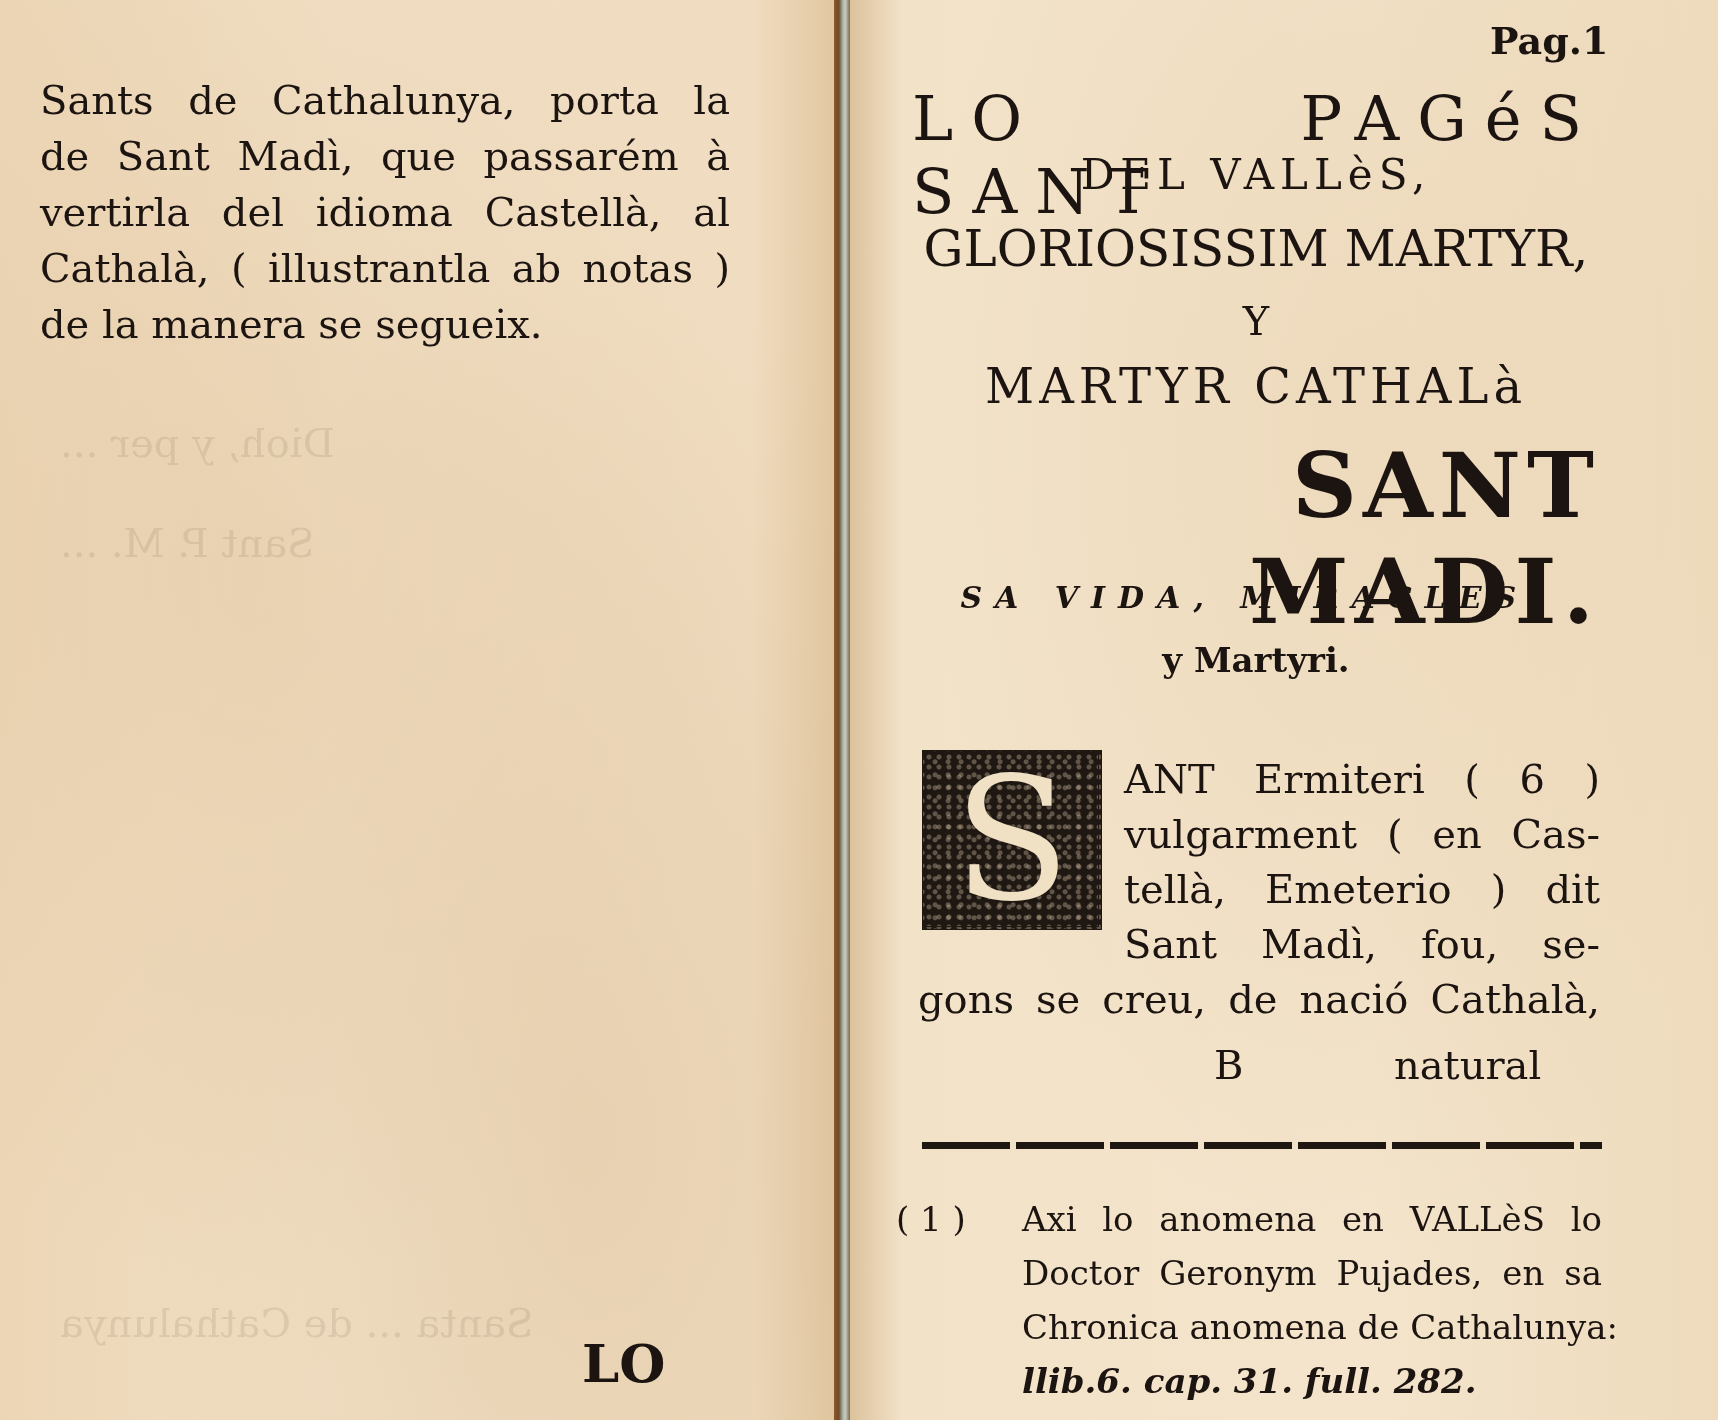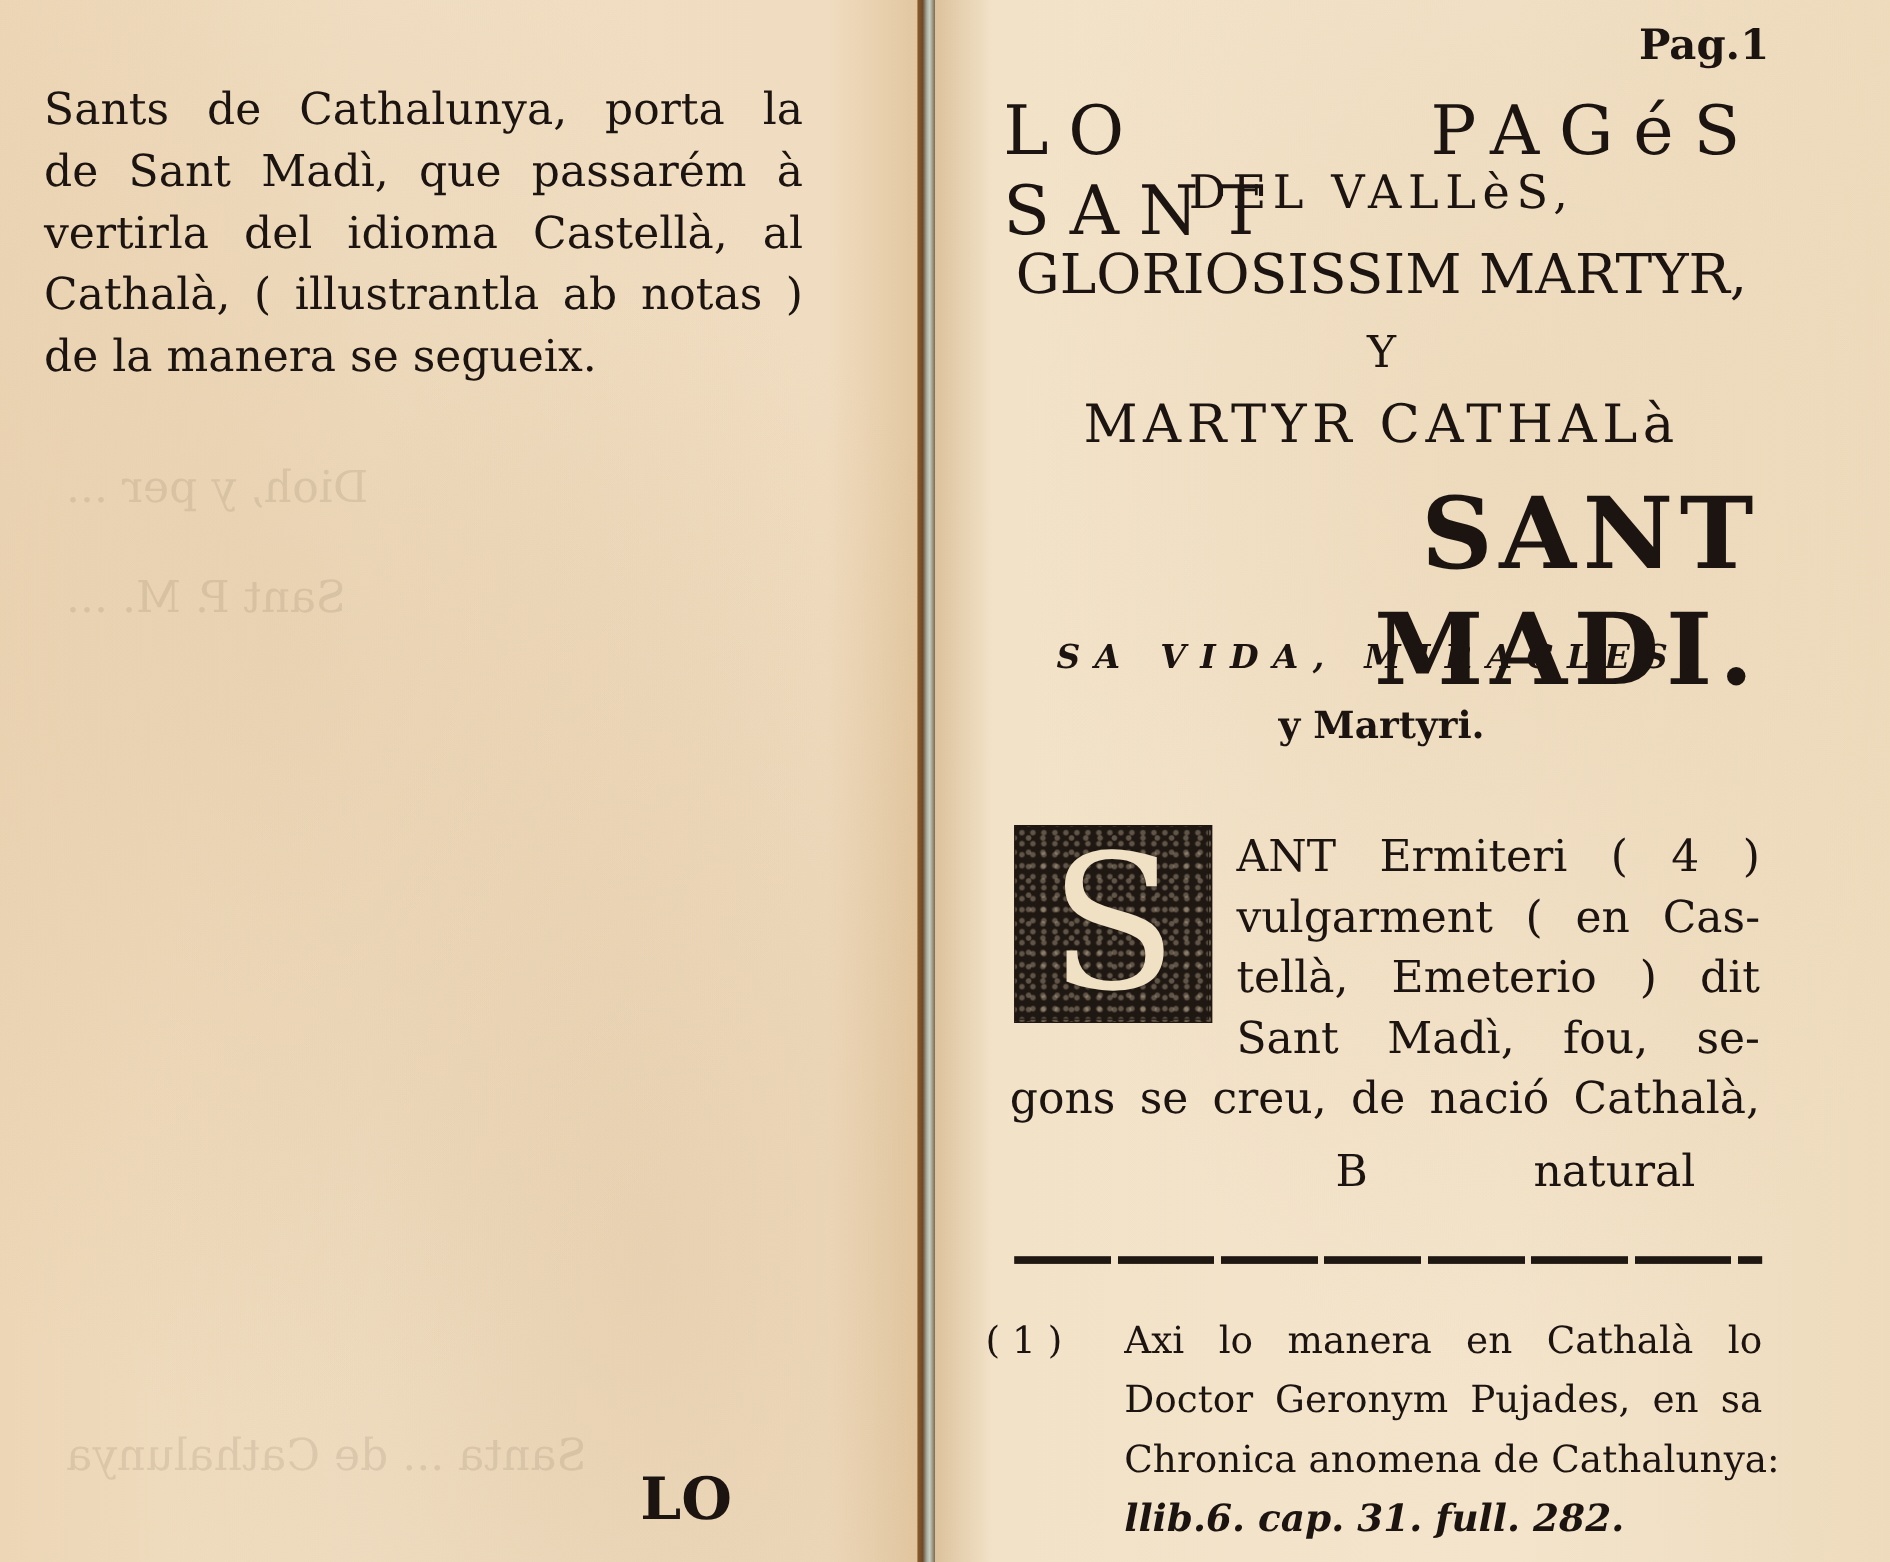--- a/index.html
+++ b/index.html
@@ -114,34 +114,34 @@
 <div class="title-block t5">MARTYR CATHALà</div>
 <div class="title-block t6">SANT MADI.</div>
 <div class="title-block t7">SA VIDA, MIRACLES,</div>
 <div class="title-block t8">y Martyri.</div>
 
 <div class="dropcap">
   <span>S</span>
 </div>
 
 <div class="body-text body-narrow">
-  <span class="line">ANT Ermiteri ( 4 )</span>
+  <span class="line">ANT Ermiteri ( 6 )</span>
   <span class="line">vulgarment ( en Cas-</span>
   <span class="line">tellà, Emeterio ) dit</span>
   <span class="line">Sant Madì, fou, se-</span>
 </div>
 <div class="body-text body-wide">
   <span class="line">gons se creu, de nació Cathalà,</span>
 </div>
 <div class="sig-row sig">B</div>
 <div class="sig-row catch-r">natural</div>
 
 <div class="rule"></div>
 
 <div class="footnote">
   <span class="fn-marker">( 1 )</span>
   <div class="fn-lines">
-    <span class="line">Axi lo manera en Cathalà lo</span>
+    <span class="line">Axi lo anomena en VALLèS lo</span>
     <span class="line">Doctor Geronym Pujades, en sa</span>
     <span class="line">Chronica anomena de Cathalunya:</span>
     <span class="line italic">llib.6. cap. 31. full. 282.</span>
   </div>
 </div>
 
 </body></html>

